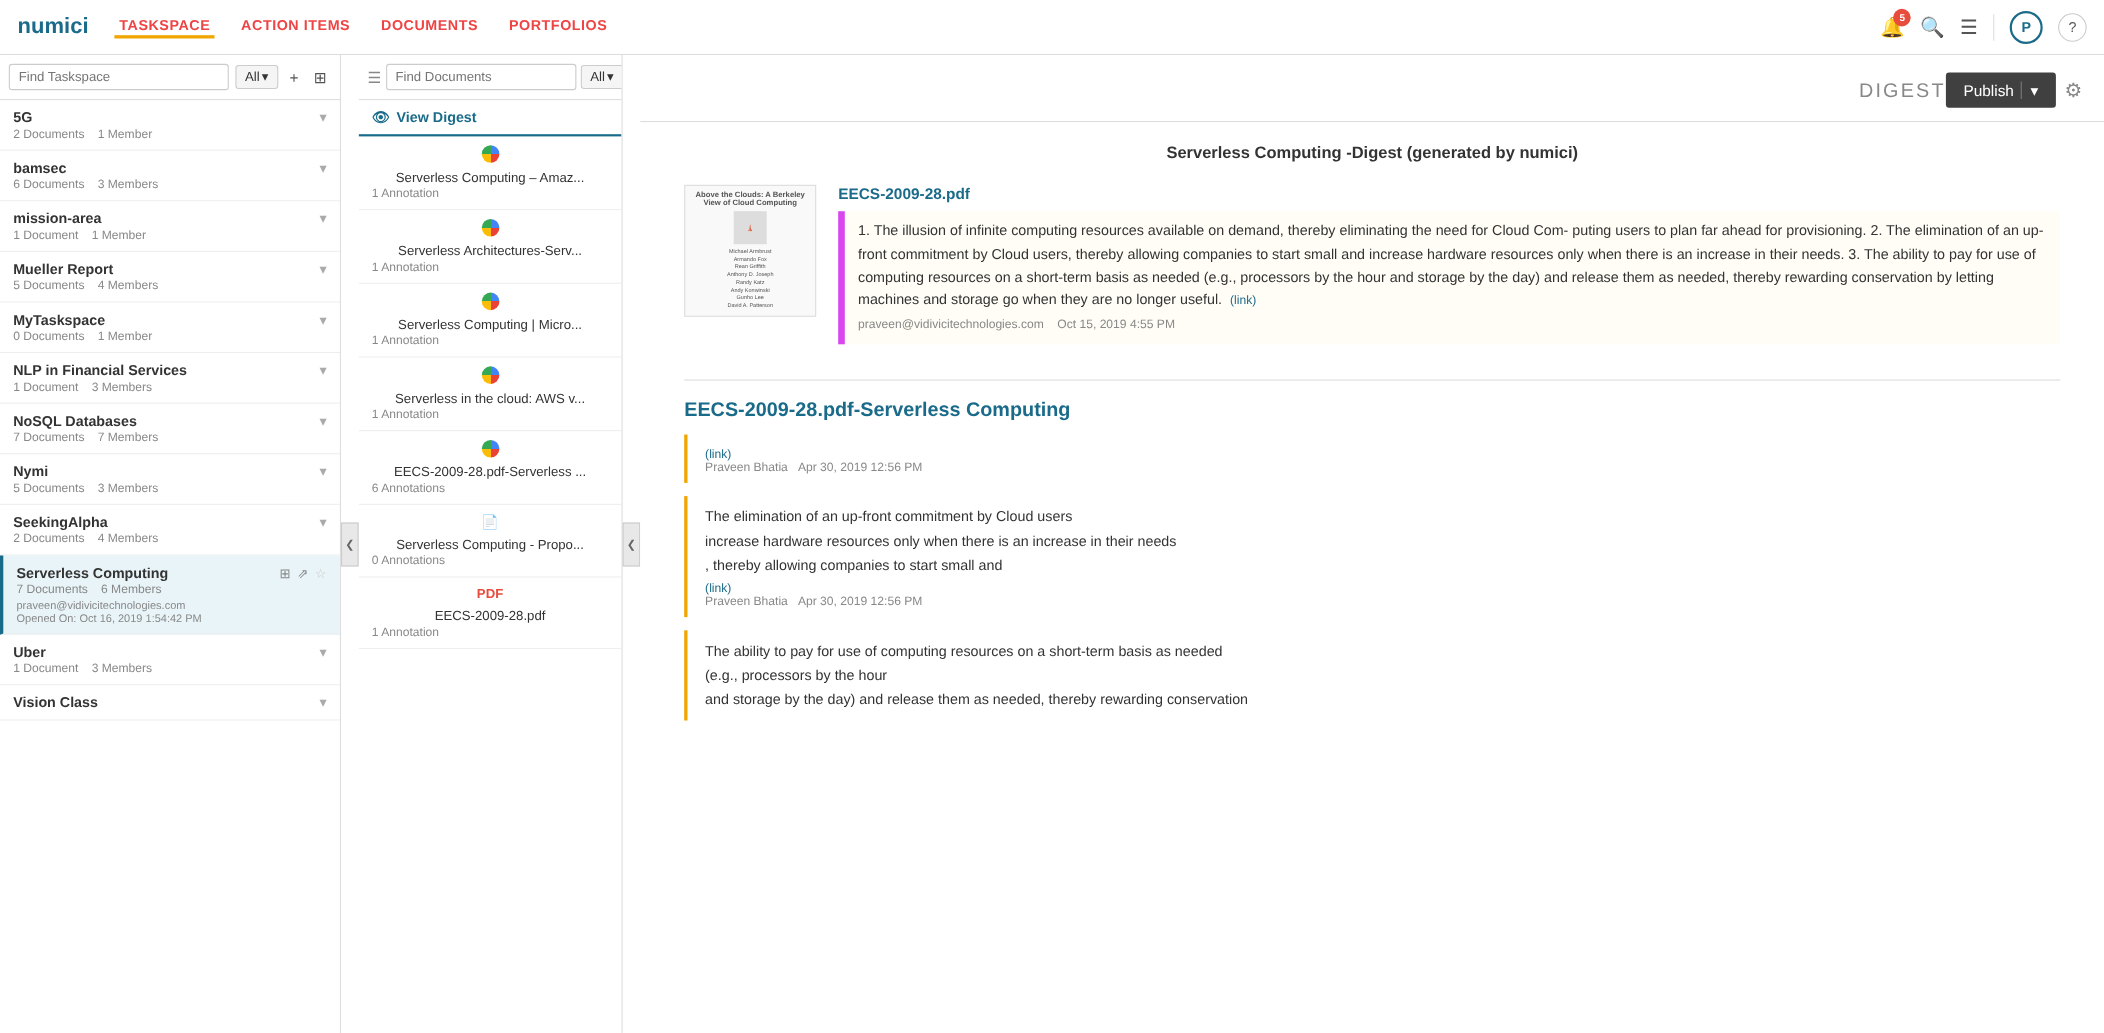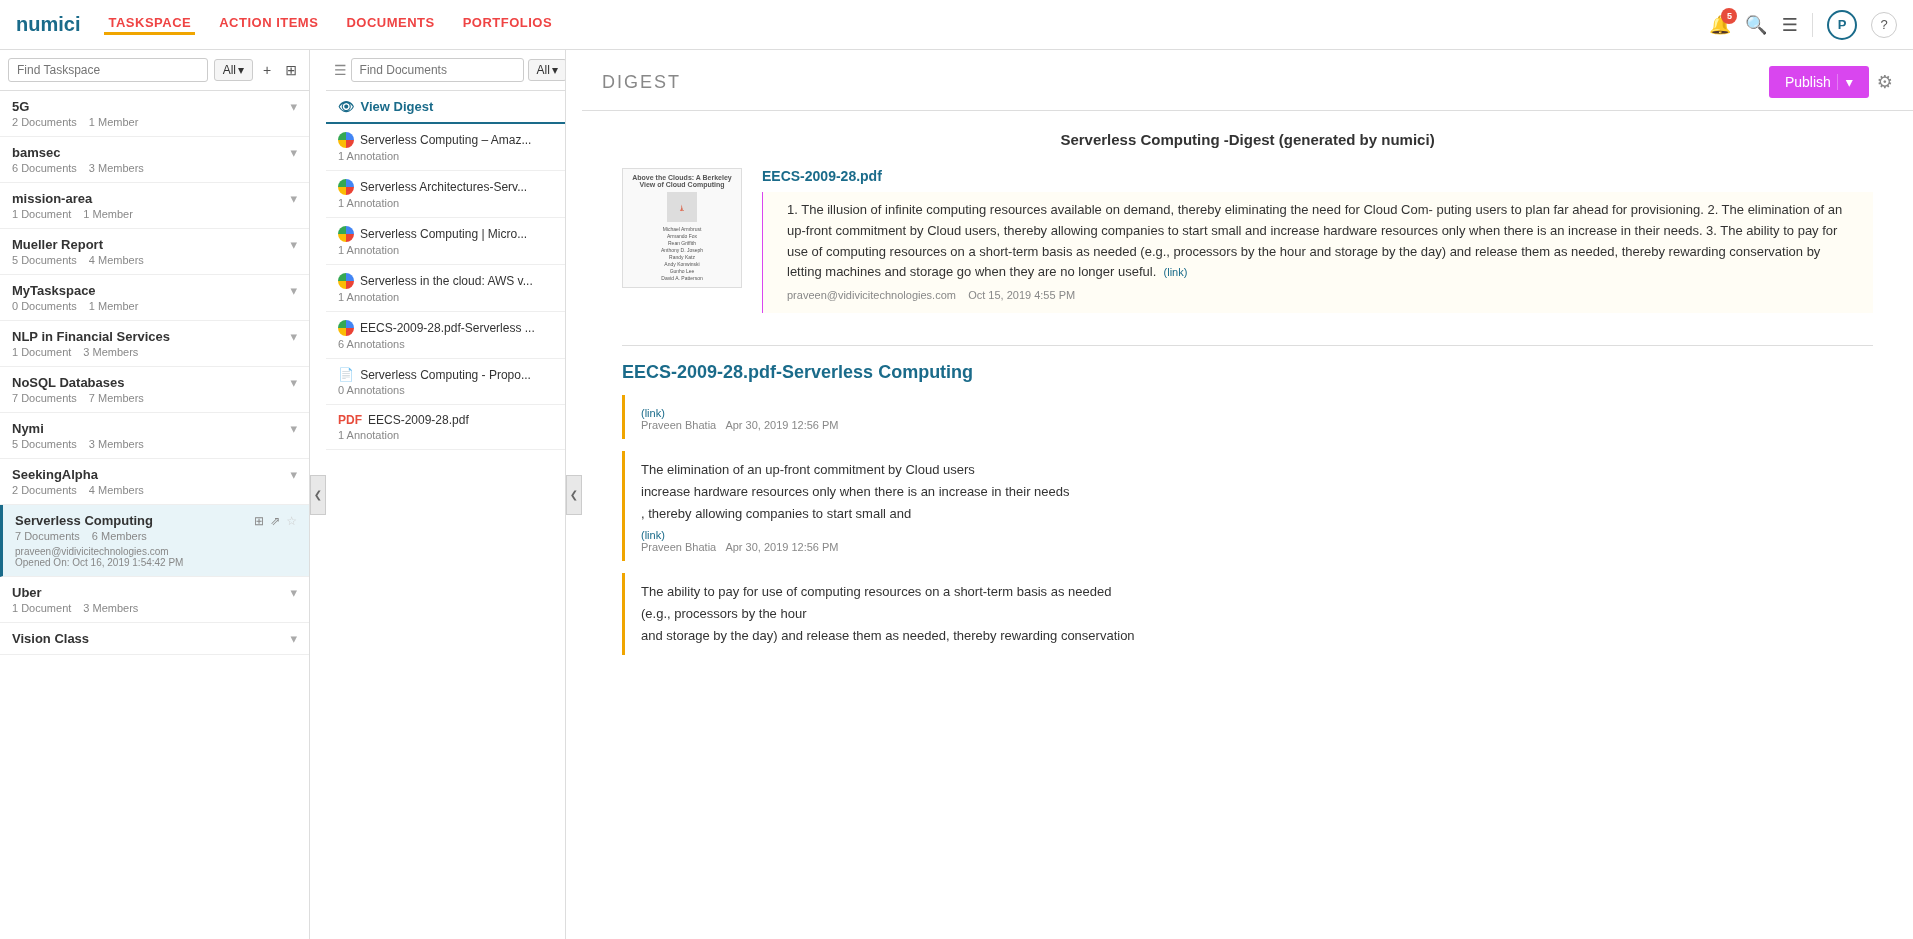--- a/index.html
+++ b/index.html
@@ -74,38 +74,38 @@
     .doc-search input {
       flex: 1; border: 1px solid #ccc; border-radius: 3px; padding: 4px 8px;
       font-size: 12px; outline: none;
     }
     .view-digest {
       display: flex; align-items: center; gap: 6px; padding: 8px 12px;
       border-bottom: 2px solid #1a6b8a; color: #1a6b8a; cursor: pointer; font-weight: 600; font-size: 13px;
     }
     .doc-list { flex: 1; overflow-y: auto; }
     .doc-item { padding: 8px 12px; border-bottom: 1px solid #eee; cursor: pointer; }
-    .doc-item-title { display: flex; align-items: center; gap: 6px; font-size: 12px; color: #333; }
+    .doc-item-title { display: flex; align-items: center; gap: 6px; font-size: 12px; color: #333; flex-direction: column; }
     .doc-item-meta { font-size: 11px; color: #888; margin-top: 2px; }
 
     
     .collapse-arrow { float: right; color: #aaa; cursor: pointer; }
 
     
     .digest-panel {
       flex: 1; display: flex; flex-direction: column; overflow: hidden; background: #fff;
     }
     .digest-header {
-      display: flex; align-items: center; justify-content: space-between;
+      display: flex; align-items: center; justify-content: flex-end;
       padding: 16px 20px 12px; border-bottom: 1px solid #ddd; flex-shrink: 0;
     }
     .digest-title { font-size: 18px; font-weight: 300; color: #888; letter-spacing: 2px; text-transform: uppercase; }
     .digest-actions { display: flex; align-items: center; gap: 8px; }
     .publish-btn {
-      background: #d946ef; color: #fff; border: none; border-radius: 3px;
+      background: #404040; color: #fff; border: none; border-radius: 3px;
       padding: 8px 16px; font-size: 14px; cursor: pointer; display: flex; align-items: center; gap: 6px;
     }
     .publish-btn-caret { border-left: 1px solid rgba(255,255,255,0.3); padding-left: 8px; }
     .settings-icon { color: #888; font-size: 18px; cursor: pointer; }
 
     
     .digest-content { flex: 1; overflow-y: auto; padding: 20px 40px; }
     .digest-main-title { text-align: center; font-size: 15px; font-weight: 600; margin-bottom: 20px; color: #333; }
 
     .digest-doc-section { display: flex; gap: 20px; margin-bottom: 20px; }
@@ -113,21 +113,21 @@
       width: 120px; flex-shrink: 0; border: 1px solid #ddd; background: #f9f9f9;
       display: flex; align-items: center; justify-content: center; height: 120px;
       overflow: hidden;
     }
     .thumbnail-content { font-size: 6px; color: #555; text-align: center; padding: 6px; }
     .thumbnail-title { font-size: 7px; font-weight: bold; margin-bottom: 3px; }
 
     .digest-doc-link { color: #1a6b8a; font-size: 14px; font-weight: 600; text-decoration: none; display: block; margin-bottom: 8px; }
 
     .annotation-block {
-      border-left: 1px solid #d946ef; padding: 8px 24px; margin-bottom: 12px;
+      border-left: 6px solid #d946ef; padding: 8px 12px; margin-bottom: 12px;
       background: #fffdf5; font-size: 13px; line-height: 1.6; color: #333;
     }
     .annotation-meta { font-size: 11px; color: #888; margin-top: 4px; }
     .annotation-link { color: #1a6b8a; text-decoration: none; font-size: 11px; }
 
     .divider { border: none; border-top: 1px solid #ddd; margin: 16px 0; }
 
     .section-link { color: #1a6b8a; font-size: 18px; font-weight: 600; text-decoration: none; display: block; margin-bottom: 12px; }
 
     .quote-block {

